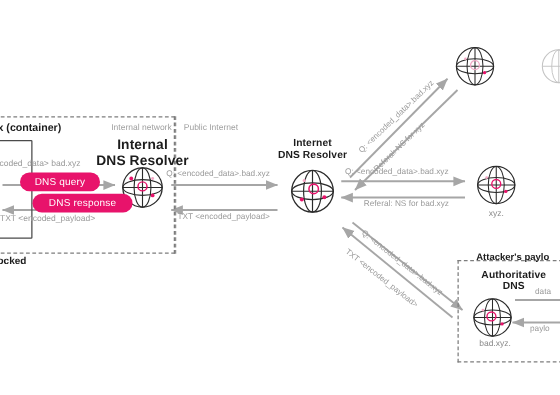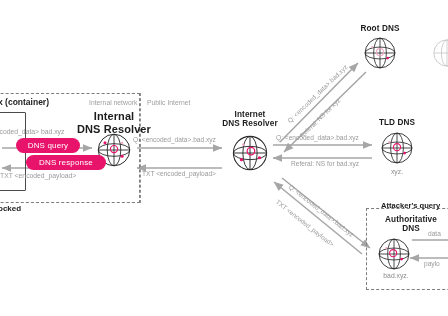--- a/index.html
+++ b/index.html
@@ -142,21 +142,21 @@
   <div class="dash-box" style="left:366px; top:208px; width:130px; height:82px;"></div>
 
   <div class="zone-label dark" style="left:-2px; top:97px; font-size:8.5px;">x (container)</div>
 
   <div class="zone-label" style="left:89px; top:99px; font-size:6.8px;">Internal network</div>
 
   <div class="zone-label" style="left:147px; top:99px; font-size:6.8px;">Public Internet</div>
 
   <div class="zone-label dark" style="left:-2px; top:204px; font-size:8px;">ocked</div>
 
-  <div class="zone-label dark" style="left:381px; top:201px; font-size:7.6px;">Attacker's query</div>
+  <div class="zone-label dark" style="left:381px; top:201px; font-size:7.6px;">Attacker's paylo</div>
 
   <div class="node-title" style="left:69px; top:110px; width:90px; font-size:11px;">
     <span>Internal</span><br>
     <span>DNS Resolver</span>
   </div>
   <div class="globe" style="left:96px; top:132px;">
     <svg width="36" height="36" viewBox="0 0 40 40">
       <circle cx="20" cy="20" r="17.5" fill="#fff" stroke="#2b2b2b" stroke-width="1.1"></circle>
       <ellipse cx="20" cy="20" rx="7.5" ry="17.5" fill="none" stroke="#2b2b2b" stroke-width="1"></ellipse>
       <line x1="20" y1="2.5" x2="20" y2="37.5" stroke="#2b2b2b" stroke-width="1"></line>
@@ -180,23 +180,20 @@
       <line x1="20" y1="2.5" x2="20" y2="37.5" stroke="#2b2b2b" stroke-width="1"></line>
       <line x1="2.5" y1="20" x2="37.5" y2="20" stroke="#2b2b2b" stroke-width="1"></line>
       <ellipse cx="20" cy="20" rx="17.5" ry="7" fill="none" stroke="#2b2b2b" stroke-width="1"></ellipse>
       <circle cx="21" cy="18" r="4" fill="none" stroke="#e8136b" stroke-width="1.3"></circle>
       <circle cx="11" cy="27" r="1.7" fill="#e8136b"></circle>
       <circle cx="30" cy="25" r="1.7" fill="#e8136b"></circle>
       <circle cx="13" cy="11" r="1.3" fill="#f3a6c4"></circle>
     </svg>
   </div>
 
-  <div class="node-title" style="left:345px; top:24px; width:70px; font-size:8.2px;">
-    <span>Root DNS</span>
-  </div>
   <div class="globe" style="left:363px; top:36px;">
     <svg width="34" height="34" viewBox="0 0 40 40">
       <circle cx="20" cy="20" r="17.5" fill="#fff" stroke="#2b2b2b" stroke-width="1.1"></circle>
       <ellipse cx="20" cy="20" rx="7.5" ry="17.5" fill="none" stroke="#2b2b2b" stroke-width="1"></ellipse>
       <line x1="20" y1="2.5" x2="20" y2="37.5" stroke="#2b2b2b" stroke-width="1"></line>
       <line x1="2.5" y1="20" x2="37.5" y2="20" stroke="#2b2b2b" stroke-width="1"></line>
       <ellipse cx="20" cy="20" rx="17.5" ry="7" fill="none" stroke="#2b2b2b" stroke-width="1"></ellipse>
       <circle cx="20" cy="19" r="4.2" fill="none" stroke="#f0a8c5" stroke-width="1.2"></circle>
       <circle cx="29" cy="26" r="1.5" fill="#e8136b"></circle>
       <circle cx="11" cy="13" r="1.2" fill="#f3a6c4"></circle>
@@ -205,23 +202,20 @@
 
   <div class="globe" style="left:432px; top:38px; opacity:0.28;">
     <svg width="30" height="30" viewBox="0 0 40 40">
       <circle cx="20" cy="20" r="17.5" fill="#fff" stroke="#2b2b2b" stroke-width="1.1"></circle>
       <ellipse cx="20" cy="20" rx="7.5" ry="17.5" fill="none" stroke="#2b2b2b" stroke-width="1"></ellipse>
       <line x1="20" y1="2.5" x2="20" y2="37.5" stroke="#2b2b2b" stroke-width="1"></line>
       <line x1="2.5" y1="20" x2="37.5" y2="20" stroke="#2b2b2b" stroke-width="1"></line>
     </svg>
   </div>
 
-  <div class="node-title" style="left:366px; top:118px; width:62px; font-size:8.2px;">
-    <span>TLD DNS</span>
-  </div>
   <div class="globe" style="left:380px; top:131px;">
     <svg width="34" height="34" viewBox="0 0 40 40">
       <circle cx="20" cy="20" r="17.5" fill="#fff" stroke="#2b2b2b" stroke-width="1.1"></circle>
       <ellipse cx="20" cy="20" rx="7.5" ry="17.5" fill="none" stroke="#2b2b2b" stroke-width="1"></ellipse>
       <line x1="20" y1="2.5" x2="20" y2="37.5" stroke="#2b2b2b" stroke-width="1"></line>
       <line x1="2.5" y1="20" x2="37.5" y2="20" stroke="#2b2b2b" stroke-width="1"></line>
       <ellipse cx="20" cy="20" rx="17.5" ry="7" fill="none" stroke="#2b2b2b" stroke-width="1"></ellipse>
       <circle cx="20" cy="19" r="4.2" fill="none" stroke="#e8136b" stroke-width="1.3"></circle>
       <circle cx="29" cy="26" r="1.6" fill="#e8136b"></circle>
       <circle cx="11" cy="13" r="1.3" fill="#f3a6c4"></circle>

